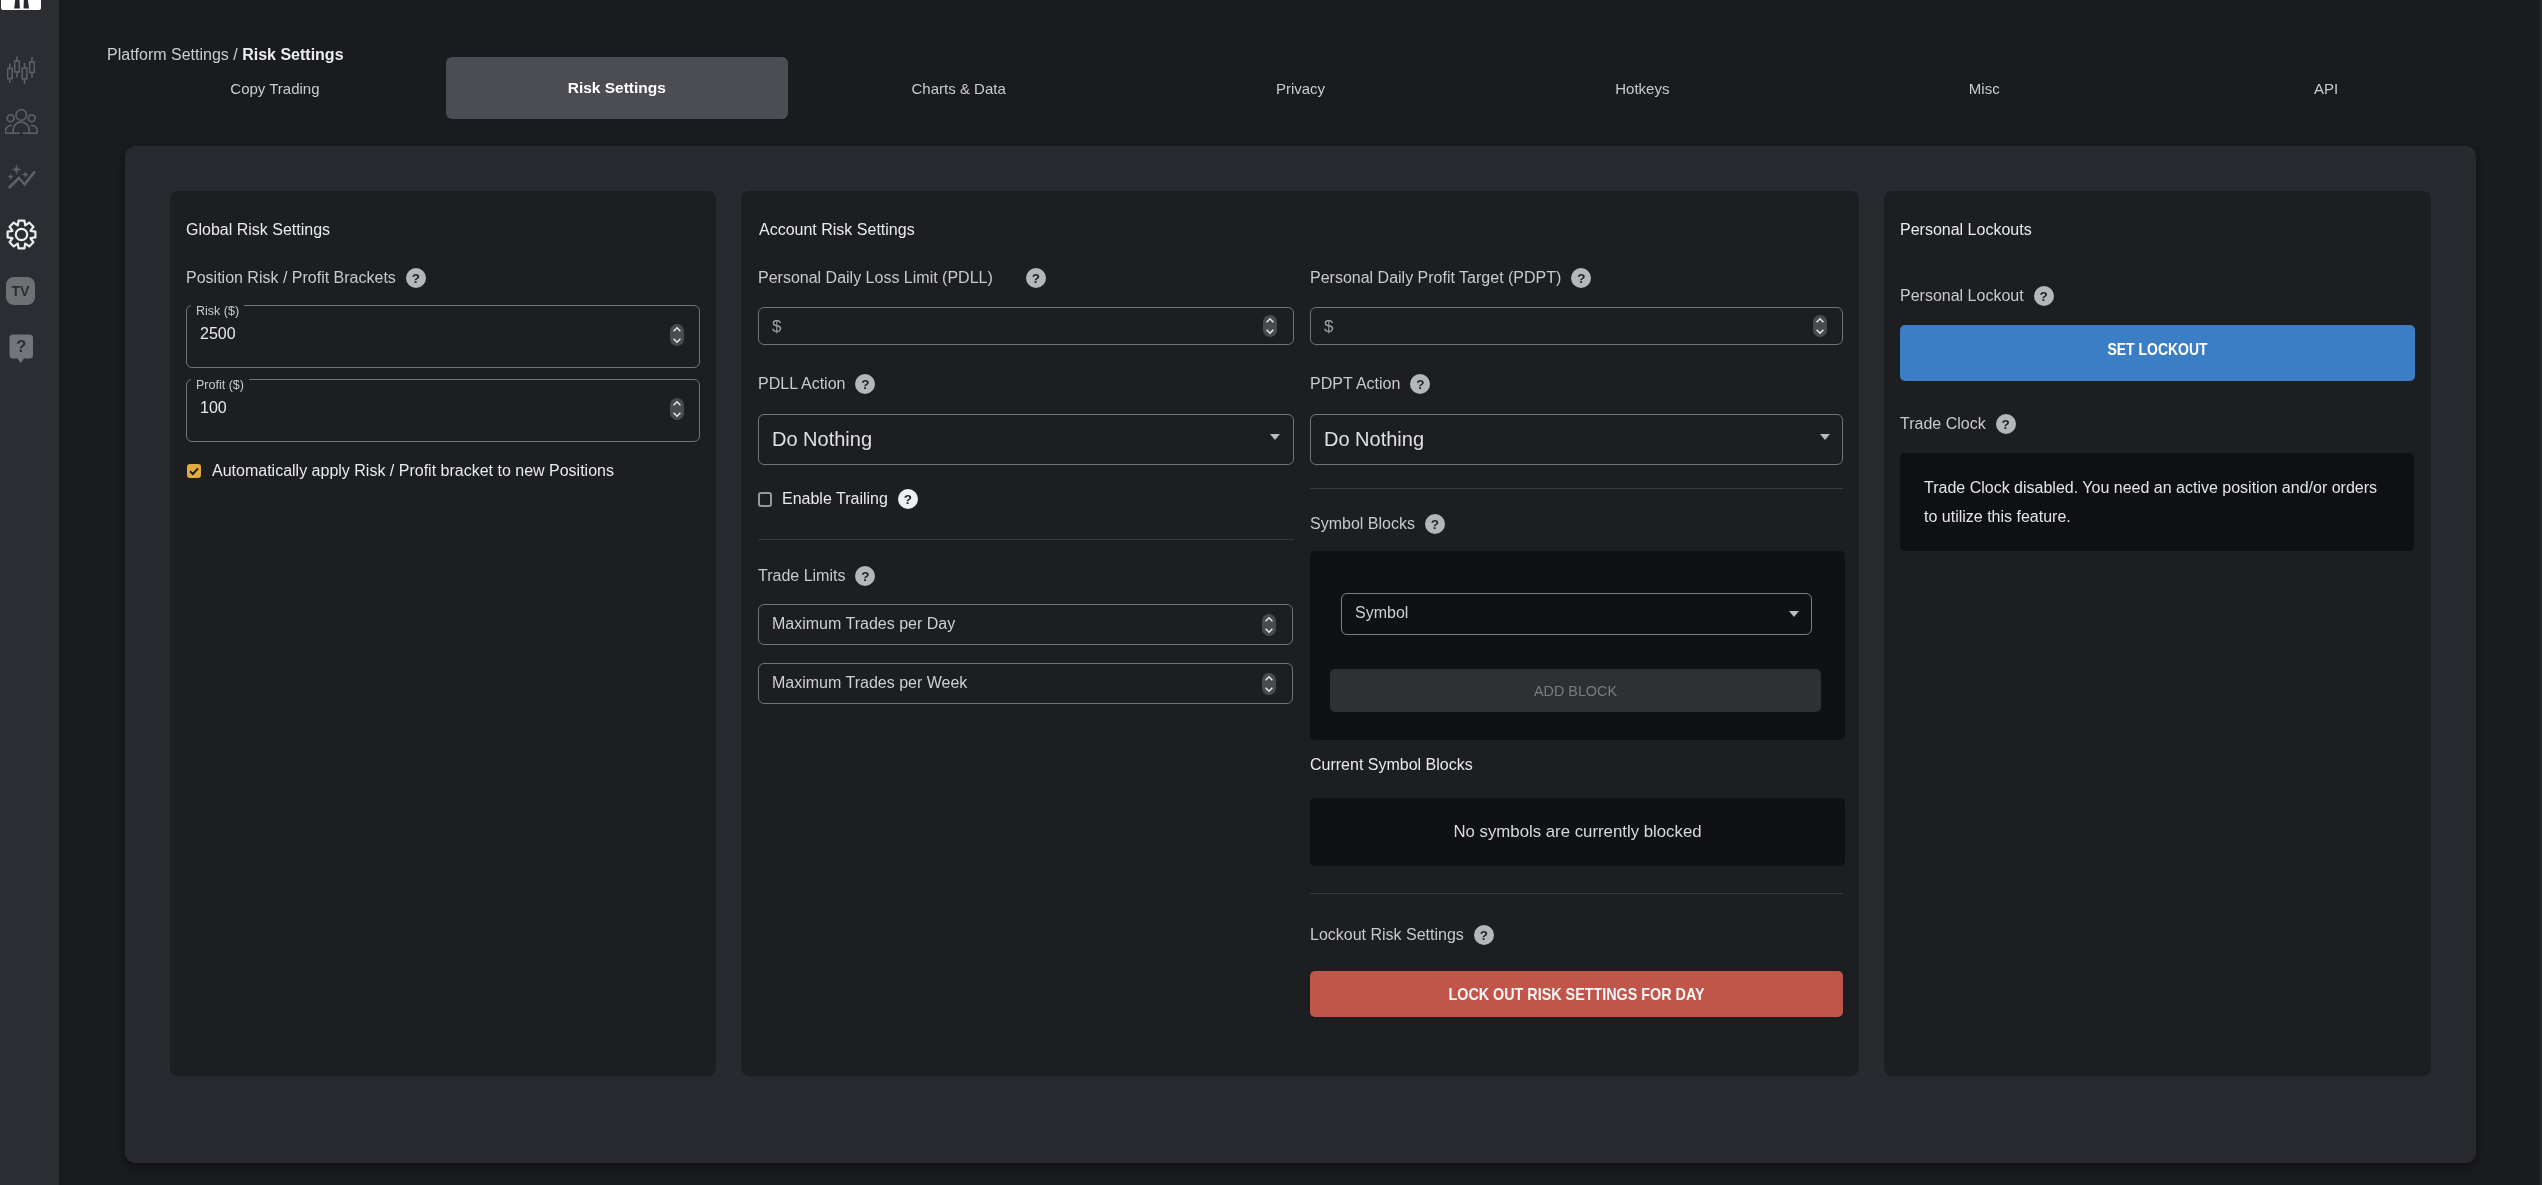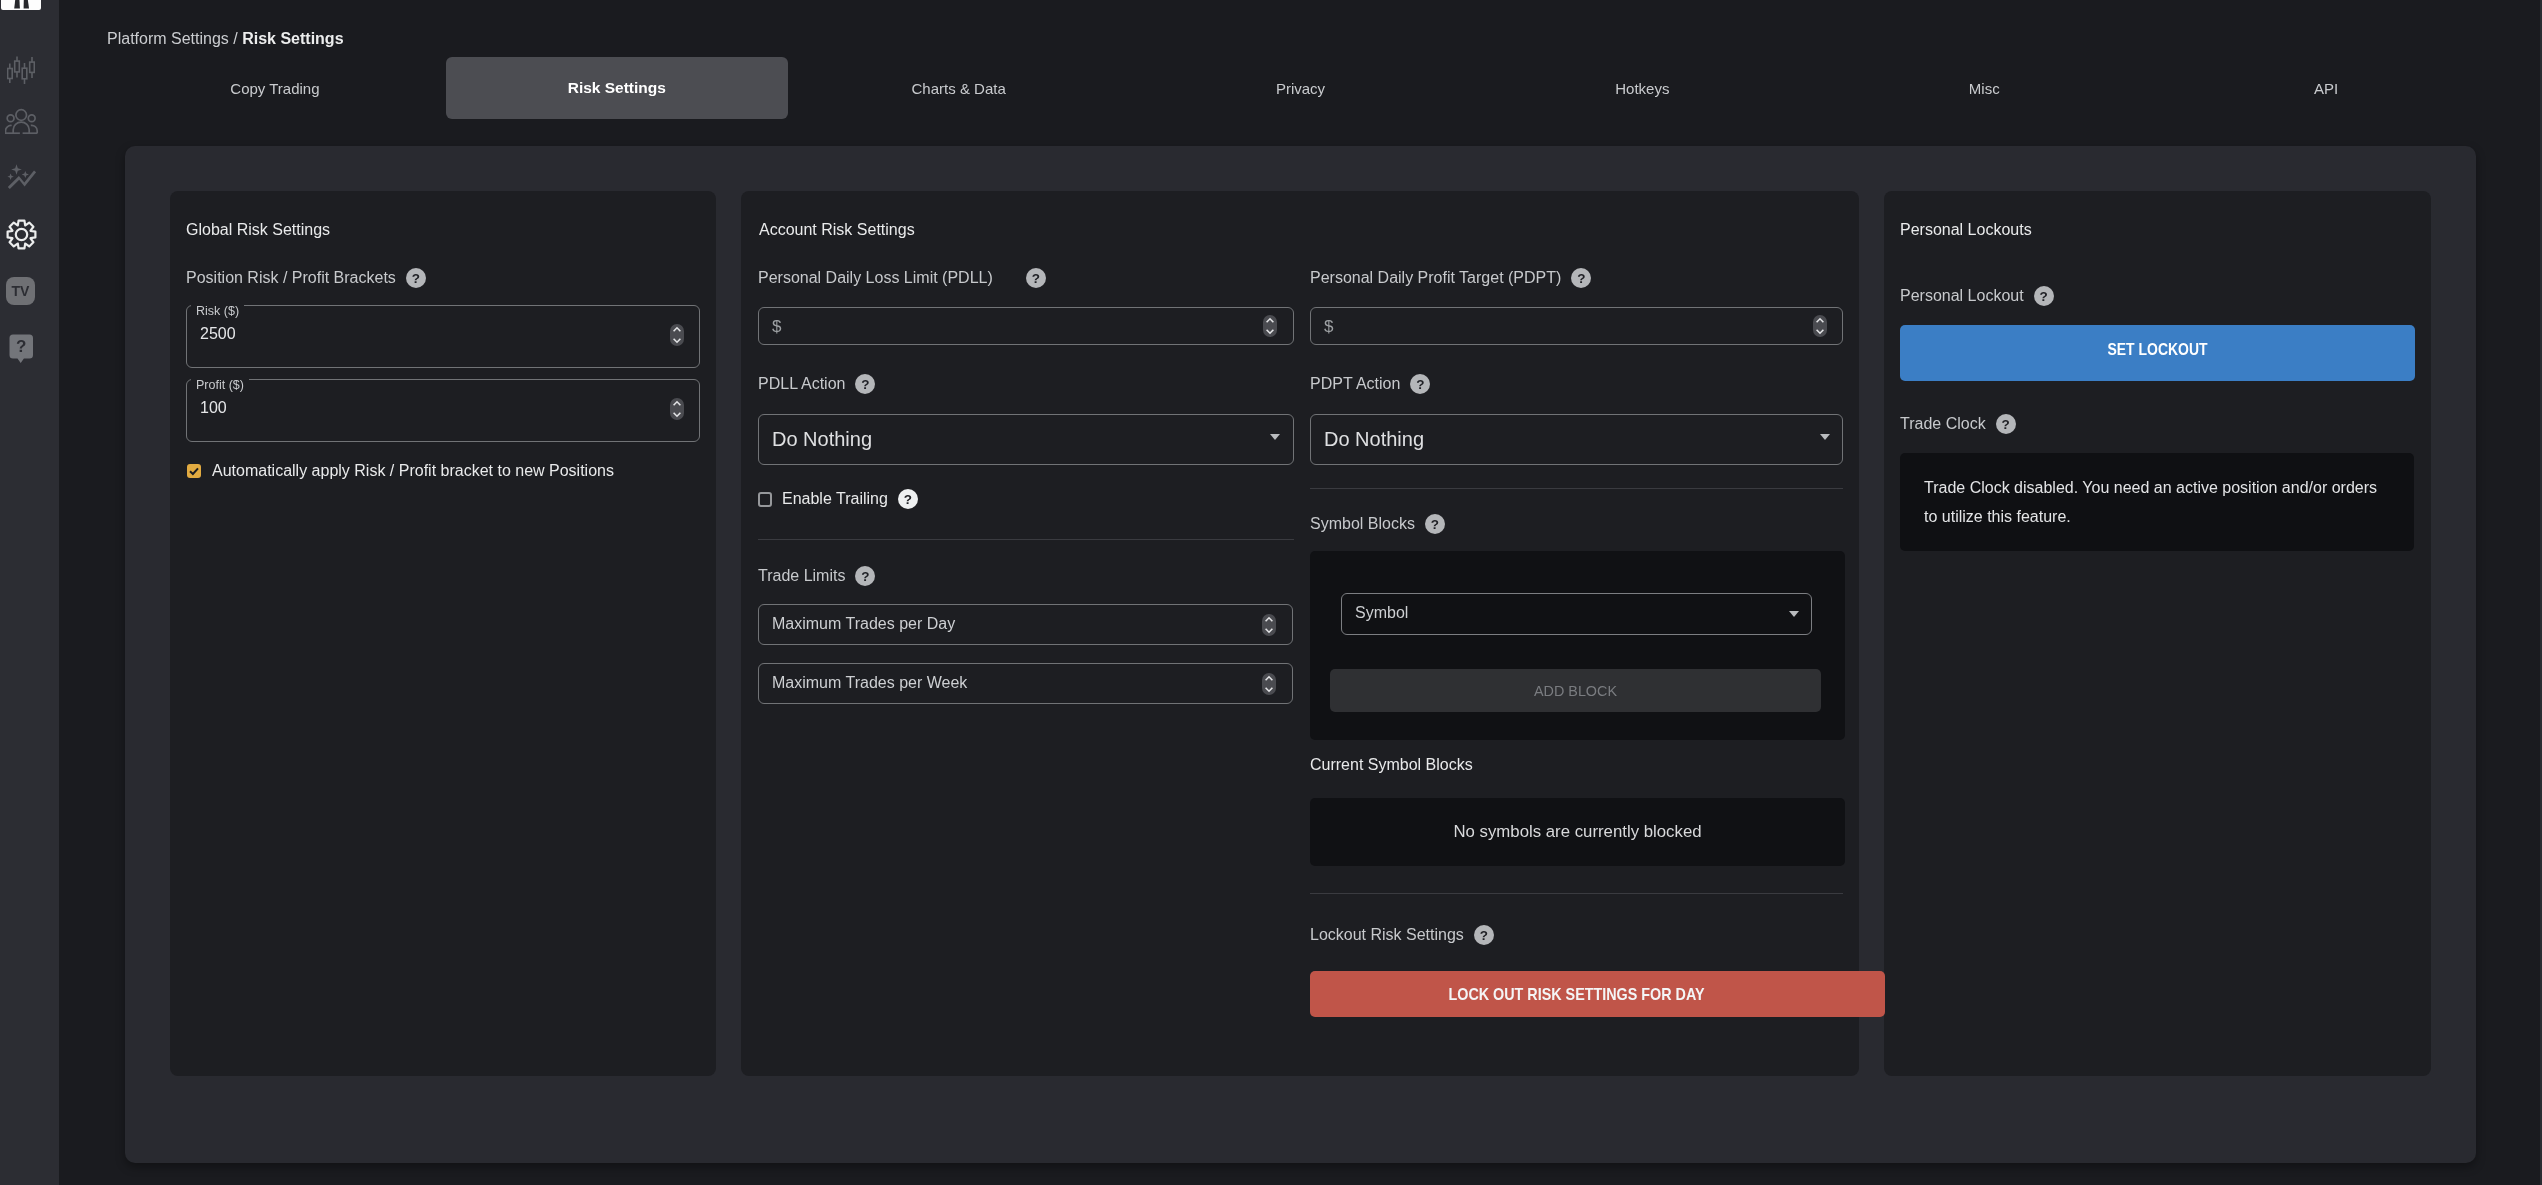--- a/index.html
+++ b/index.html
@@ -68,21 +68,21 @@
   <circle cx="14.5" cy="15.5" r="5.7"></circle>
 </svg>
 
 <div class="abs" style="left:6px;top:277px;width:29px;height:28px;background:#6f7074;border-radius:8px;color:#2c2d33;font-weight:bold;font-size:14px;display:flex;align-items:center;justify-content:center;letter-spacing:0px;">TV</div>
 
 <svg class="abs" style="left:9px;top:334px;" width="25" height="30" viewBox="0 0 25 30">
   <path d="M4,0.5 h16.5 a3.5,3.5 0 0 1 3.5,3.5 v17 a3.5,3.5 0 0 1 -3.5,3.5 h-5.6 l-3.2,4.6 l-3.2,-4.6 h-4.5 a3.5,3.5 0 0 1 -3.5,-3.5 v-17 a3.5,3.5 0 0 1 3.5,-3.5 Z" fill="#73757a"></path>
   <text x="12.3" y="18" text-anchor="middle" fill="#2c2d33" font-size="17" font-weight="bold" font-family="Liberation Sans">?</text>
 </svg>
 
-<div class="abs" style="left:107px;top:30px;font-size:16px;color:#cbcdd0;">Platform Settings / <span style="font-weight:bold;color:#eceded;">Risk Settings</span></div>
+<div class="abs" style="left:107px;top:46px;font-size:16px;color:#cbcdd0;">Platform Settings / <span style="font-weight:bold;color:#eceded;">Risk Settings</span></div>
 
 <div class="abs" style="left:104px;top:57px;width:2393px;height:62px;display:flex;">
   <div style="flex:1;display:flex;align-items:center;justify-content:center;font-size:15px;color:#c9cbce;">Copy Trading</div>
   <div style="flex:1;display:flex;align-items:center;justify-content:center;font-size:15.5px;color:#ffffff;font-weight:bold;background:#4c4d52;border-radius:6px;">Risk Settings</div>
   <div style="flex:1;display:flex;align-items:center;justify-content:center;font-size:15px;color:#c9cbce;">Charts &amp; Data</div>
   <div style="flex:1;display:flex;align-items:center;justify-content:center;font-size:15px;color:#c9cbce;">Privacy</div>
   <div style="flex:1;display:flex;align-items:center;justify-content:center;font-size:15px;color:#c9cbce;">Hotkeys</div>
   <div style="flex:1;display:flex;align-items:center;justify-content:center;font-size:15px;color:#c9cbce;text-align:center;">Misc</div>
   <div style="flex:1;display:flex;align-items:center;justify-content:center;font-size:15px;color:#c9cbce;">API</div>
 </div>
@@ -216,21 +216,21 @@
 
 <div class="abs" style="left:1310px;top:756px;font-size:16px;color:#e9eaeb;font-weight:500;">Current Symbol Blocks</div>
 <div class="dark" style="left:1310px;top:798px;width:535px;height:68px;display:flex;align-items:center;justify-content:center;font-size:16.8px;color:#d8d9db;">No symbols are currently blocked</div>
 
 <div class="divider" style="left:1310px;top:893px;width:533px;"></div>
 
 <div class="lblrow" style="left:1310px;top:925px;">
     <span>Lockout Risk Settings</span>
     <span class="q">?</span>
   </div>
-<div class="abs" style="left:1310px;top:971px;width:575px;height:46px;background:#c05549;border-radius:5px;"><svg width="533" height="46">
+<div class="abs" style="left:1310px;top:971px;width:533px;height:46px;background:#c05549;border-radius:5px;"><svg width="533" height="46">
       <text x="266.5" y="29" text-anchor="middle" font-size="17" font-weight="bold" fill="#f4f5f6" font-family="Liberation Sans" textLength="256" lengthAdjust="spacingAndGlyphs">LOCK OUT RISK SETTINGS FOR DAY</text>
     </svg></div>
 
 <div class="title" style="left:1900px;top:213px;">Personal Lockouts</div>
 <div class="lblrow" style="left:1900px;top:286px;">
     <span>Personal Lockout</span>
     <span class="q">?</span>
   </div>
 <div class="abs" style="left:1900px;top:325px;width:515px;height:56px;background:#3b7ec5;border-radius:5px;"><svg width="515" height="48">
       <text x="257.5" y="30" text-anchor="middle" font-size="17" font-weight="bold" fill="#ffffff" font-family="Liberation Sans" textLength="100" lengthAdjust="spacingAndGlyphs">SET LOCKOUT</text>

